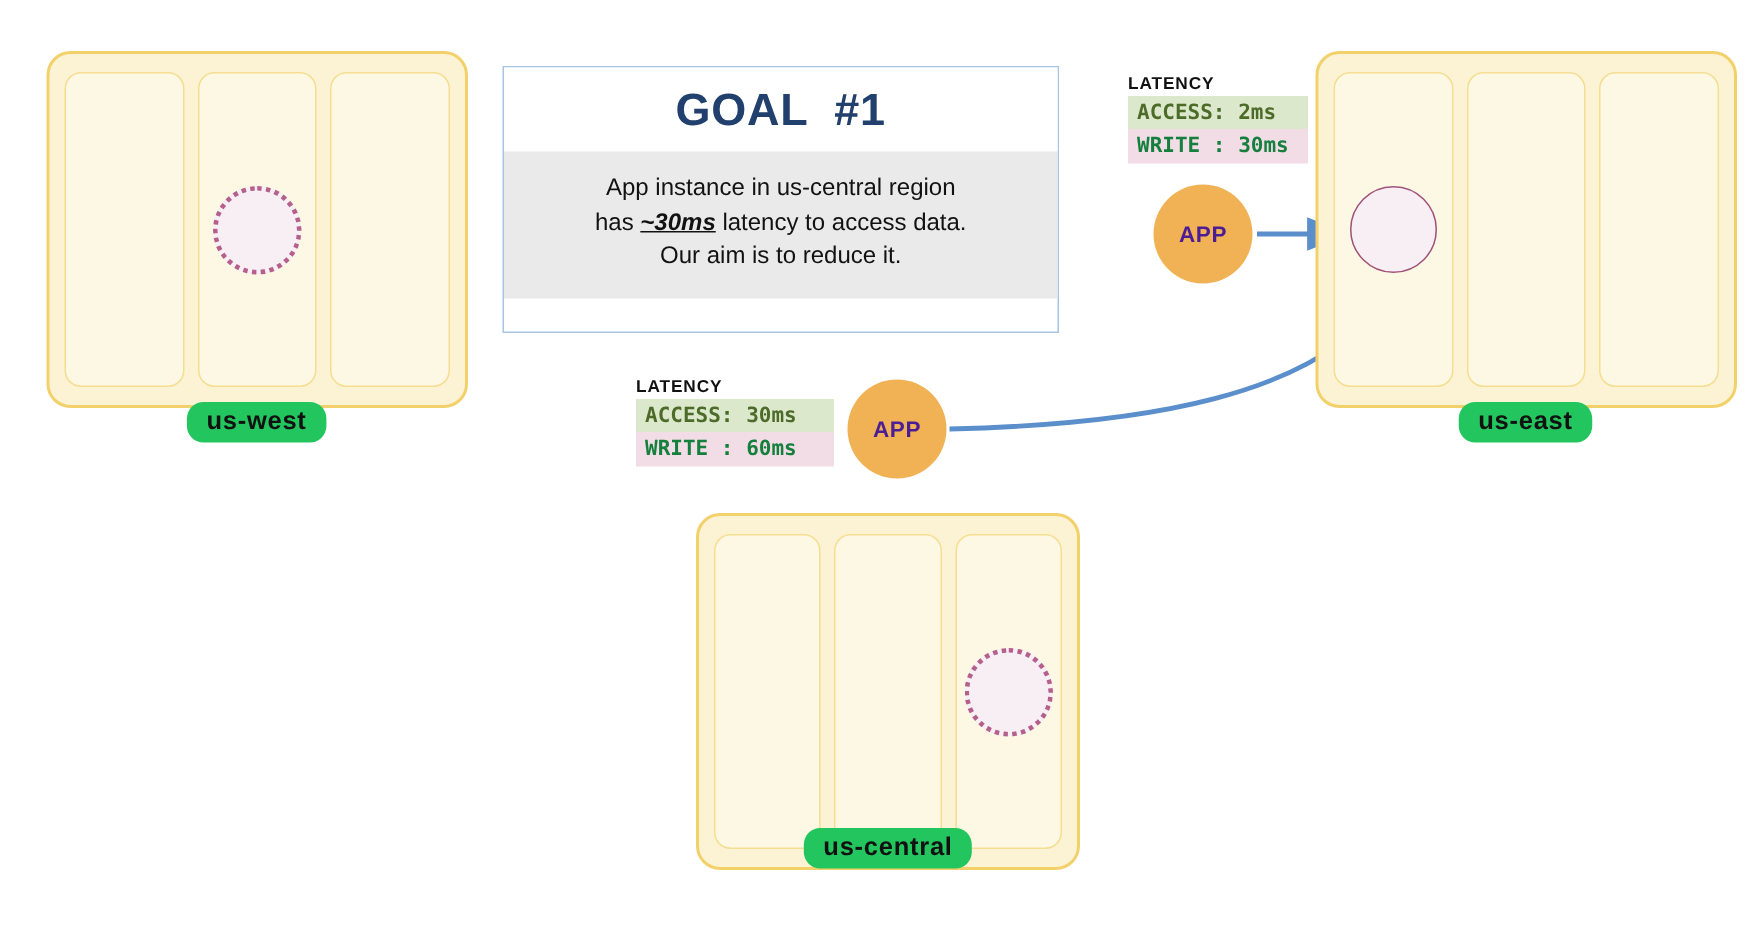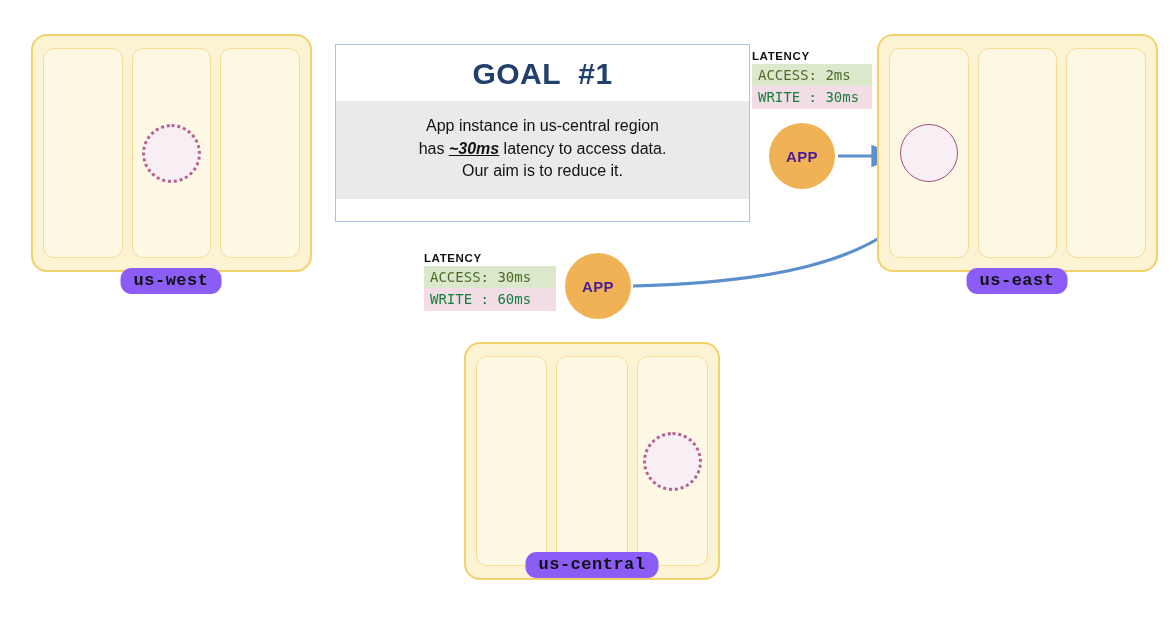--- a/index.html
+++ b/index.html
@@ -28,24 +28,24 @@
     box-sizing:border-box;
     background:#FDF8E3;
     border:1.5px solid #F5DE92;
     border-radius:11px;
     position:relative;
   }
   .region-label{
     position:absolute;
     left:50%;
     transform:translateX(-50%);
-    background:#8b5cf6;
+    background:#22c55e;
     color:#111111;
     border-radius:11px;
-    font-family:Liberation Mono, monospace;
+    font-family:Liberation Sans, sans-serif;
     font-weight:bold;
     font-size:17px;
     letter-spacing:.5px;
     padding:3px 13px 4px;
     white-space:nowrap;
   }
 
   
   .replica{
     position:absolute;
@@ -82,21 +82,21 @@
     font-size:11.5px;
     font-weight:bold;
     color:#111111;
     letter-spacing:.6px;
     margin-bottom:2px;
     font-family:"Liberation Sans", sans-serif;
   }
   .latency-row{
     font-family:"DejaVu Sans Mono", monospace;
     font-size:14px;
-    font-weight:normal;
+    font-weight:bold;
     padding:2px 6px;
     white-space:pre;
     line-height:1.32;
   }
   .latency-row.access{background:#DCE8CC;color:#4C6B29;}
   .latency-row.write{background:#F2DDE6;color:#15803d;}
 
   
   .goal-card{
     position:absolute;
@@ -161,21 +161,21 @@
 
   <div class="region" style="left:464px;top:342px;width:256px;height:238px;">
     <div class="zone"></div>
     <div class="zone"></div>
     <div class="zone">
       <div class="replica follower" style="left:50%;top:50%;width:59px;height:59px;margin-left:-29.5px;margin-top:-29.5px;"></div>
     </div>
   </div>
   <div class="region-label" style="left:592px;top:552px;">us-central</div>
 
-  <div class="goal-card" style="left:335px;top:44px;width:415px;height:178px;">
+  <div class="goal-card" style="left:335px;top:44px;width:371px;height:178px;">
     <div class="goal-head">GOAL  #1</div>
     <div class="goal-body">
       <div>App instance in us-central region</div>
       <div>
         <span>has </span><em>~30ms</em><span> latency to access data.</span>
       </div>
       <div>Our aim is to reduce it.</div>
     </div>
   </div>
 

